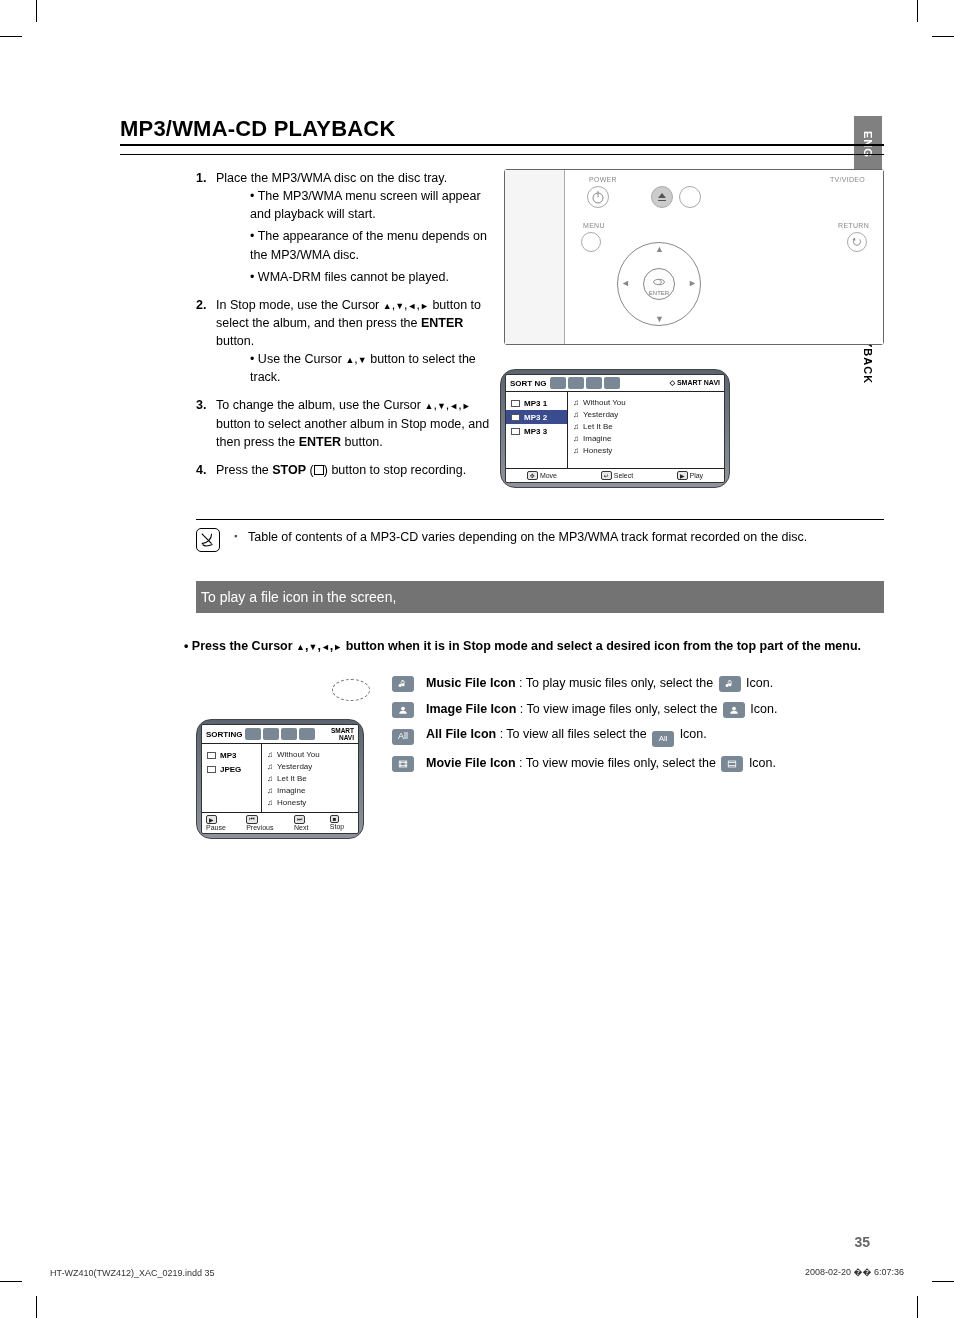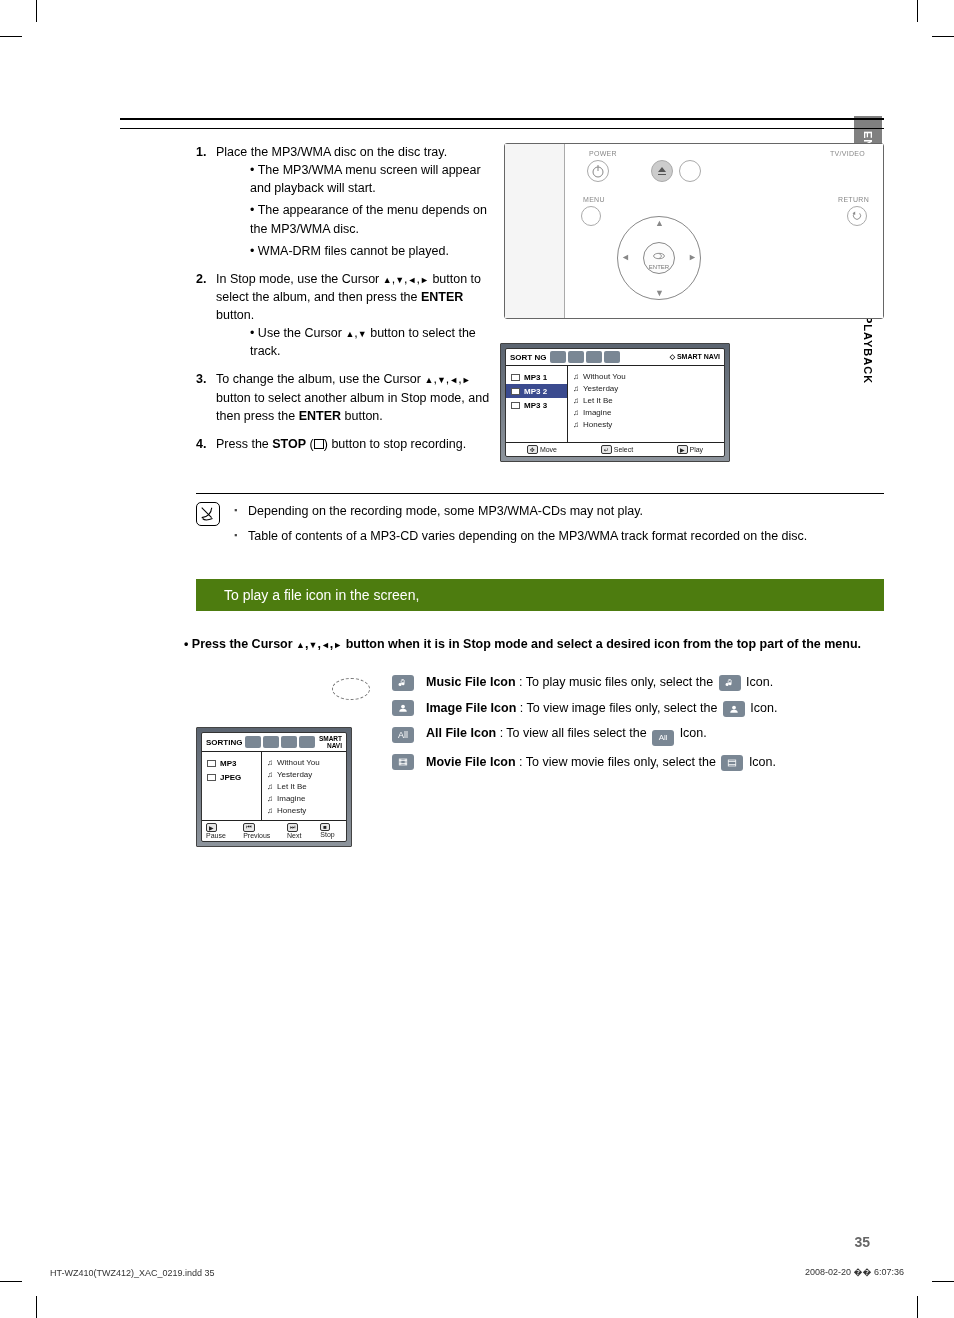--- a/index.html
+++ b/index.html
@@ -50,21 +50,21 @@
   .remote-right { flex:1; position:relative; background:#fff; }
   .rc-label { position:absolute; font-size:7px; color:#888; letter-spacing:0.3px; }
   .rc-circle { position:absolute; border:1px solid #aaa; border-radius:50%; background:#fff; }
   .rc-circle.dark { background:#ccc; }
   .dpad { position:absolute; left:44px; top:64px; width:100px; height:100px; }
   .dpad-ring { position:absolute; inset:8px; border:1px solid #888; border-radius:50%; }
   .dpad-center { position:absolute; left:34px; top:34px; width:32px; height:32px; border:1px solid #888; border-radius:50%; background:#fcfcfc; display:flex; align-items:center; justify-content:center; }
   .dpad-center span { font-size:6px; color:#777; transform:translateY(9px); }
   .dpad-arrow { position:absolute; font-size:9px; color:#888; }
 
-  .smartnavi { margin-top:24px; background:linear-gradient(#5b6470,#8d949c); border:1px solid #444; padding:4px; width:230px; border-radius:1px; }
+  .smartnavi { margin-top:24px; background:linear-gradient(#5b6470,#8d949c); border:1px solid #444; padding:4px; width:230px; border-radius:15px; }
   .sn-inner { background:#fff; border:1px solid #333; border-radius:2px; padding:0; }
   .sn-top { display:flex; align-items:center; border-bottom:1px solid #222; padding:2px 4px; font-size:8px; font-weight:bold; }
   .sn-top .ic { width:16px; height:12px; border-radius:2px; background:#7a8794; margin-right:2px; }
   .sn-body { display:flex; min-height:76px; }
   .sn-left { width:62px; border-right:1px solid #222; padding:4px 0; }
   .sn-left .row { display:flex; align-items:center; padding:0 5px; font-size:8px; font-weight:bold; height:14px; }
   .sn-left .row.hl { background:#3b4b8f; color:#fff; }
   .sn-left .fold { width:9px; height:7px; border:1px solid #555; background:#fff; margin-right:4px; }
   .sn-right { flex:1; padding:4px 5px; }
   .sn-right .t { font-size:8px; color:#222; display:flex; align-items:center; height:12px; }
@@ -72,30 +72,30 @@
   .sn-bot { border-top:1px solid #222; padding:2px 4px; display:flex; gap:10px; font-size:7px; color:#222; justify-content:space-around; }
   .sn-bot .key { display:inline-block; border:1px solid #333; padding:0 2px; border-radius:2px; margin-right:2px; font-size:6px; background:#e8e8e8;}
 
   .note-rule { border:0; border-top:1px solid #000; margin:30px 0 8px; }
   .note-row { display:flex; }
   .note-icon { width:24px; height:24px; border:1.5px solid #000; border-radius:5px; display:flex; align-items:center; justify-content:center; margin-right:14px; flex-shrink:0; }
   .note-list { list-style:none; font-size:12.5px; line-height:1.5; }
   .note-list li { position:relative; padding-left:14px; margin-bottom:6px; }
   .note-list li::before { content:"▪"; position:absolute; left:0; color:#444; font-size:9px; top:2px; }
 
-  .sub-bar { background:#4d7c0f; color:#fff; padding:8px 28px; font-size:14px; margin-top:28px; margin-bottom:24px; font-weight:500; }
+  .sub-bar { background:#737373; color:#fff; padding:8px 5px; font-size:14px; margin-top:28px; margin-bottom:24px; font-weight:500; }
 
   .press-line { font-size:12.5px; font-weight:bold; padding-left:76px; margin-bottom:20px; line-height:1.5; }
   .press-line::before { content:"• "; margin-left:-12px; }
 
   .icons-row { display:flex; padding-left:76px; }
   .icons-row .sn2 { width:174px; flex-shrink:0; }
   .sn-callout { height:36px; position:relative; }
   .sn-callout .lens { position:absolute; right:0; top:4px; width:38px; height:22px; border:1px dashed #777; border-radius:50%; }
-  .sn2 .smartnavi { width:156px; margin-top:17px; }
+  .sn2 .smartnavi { width:168px; margin-top:8px; }
   .sn2 .sn-body { min-height:60px; }
   .sn2 .sn-left { width:60px;}
   .icon-defs { flex:1; padding-left:22px; font-size:12.5px; }
   .icon-defs .d { display:flex; align-items:center; margin-bottom:8px; line-height:1.4; }
   .icon-defs .badge { width:22px; height:16px; border-radius:3px; background:#7a8794; color:#fff; font-size:9px; display:flex; align-items:center; justify-content:center; margin-right:12px; flex-shrink:0; }
   .icon-defs .badge svg { width:12px; height:12px; }
   .inline-badge { display:inline-flex; width:22px; height:16px; border-radius:3px; background:#7a8794; color:#fff; font-size:8px; align-items:center; justify-content:center; vertical-align:-3px; margin:0 2px; }
   .inline-badge svg { width:12px; height:12px; }
 
   
@@ -130,20 +130,21 @@
       <div class="inner"></div>
     </div>
   <div class="lbl">MP3</div>
 </div>
 <div class="side-tab tab-playback">
   <span class="dot"></span>
     <span>PLAYBACK</span>
 </div>
 
 <div class="page-inner">
+  <h1 class="title">MP3/WMA-CD PLAYBACK</h1>
   <hr class="title-rule">
   <hr class="section-rule">
 
   <div class="main-row">
     <div class="steps-col">
       <ol>
         <li>
           <span class="step-num">1.</span>
           <span>Place the MP3/WMA disc on the disc tray.</span>
           <ul class="bullet-ul">
@@ -277,21 +278,20 @@
   <div style="padding-left:76px">
     <hr class="note-rule">
     <div class="note-row">
       <div class="note-icon">
         <svg viewBox="0 0 20 20" width="18" height="18">
             <path d="M3 3 L14 14 M14 3 A11 11 0 0 1 3 14" fill="none" stroke="#000" stroke-width="1.2"></path>
             <path d="M4 15 C6 17 10 17 15 15" fill="none" stroke="#000" stroke-width="1.2"></path>
           </svg>
       </div>
       <ul class="note-list">
-        <li>Depending on the recording mode, some MP3/WMA-CDs may not play.</li>
         <li>Table of contents of a MP3-CD varies depending on the MP3/WMA track format recorded on the disc.</li>
       </ul>
     </div>
 
     <div class="sub-bar">To play a file icon in the screen,</div>
   </div>
 
   <p class="press-line">
     <span>Press the Cursor </span><span class="tri-up"></span>,<span class="tri-down"></span>,<span class="tri-left"></span>,<span class="tri-right"></span><span> button when it is in Stop mode and select a desired icon from the top part of the menu.</span>
   </p>

